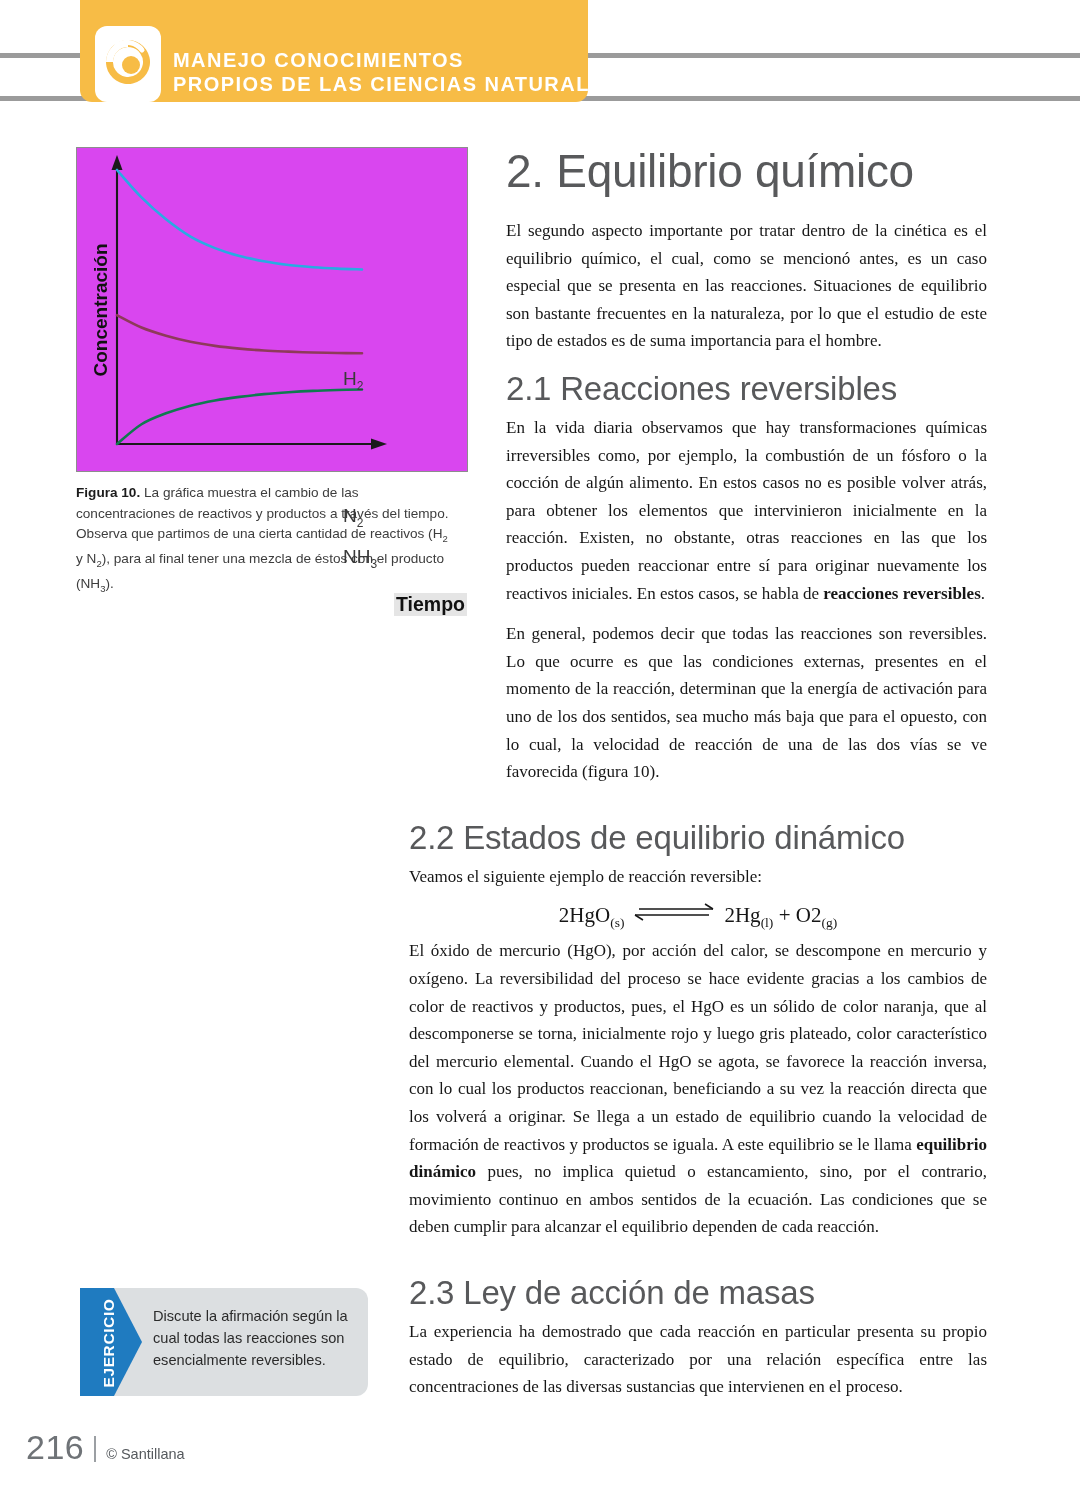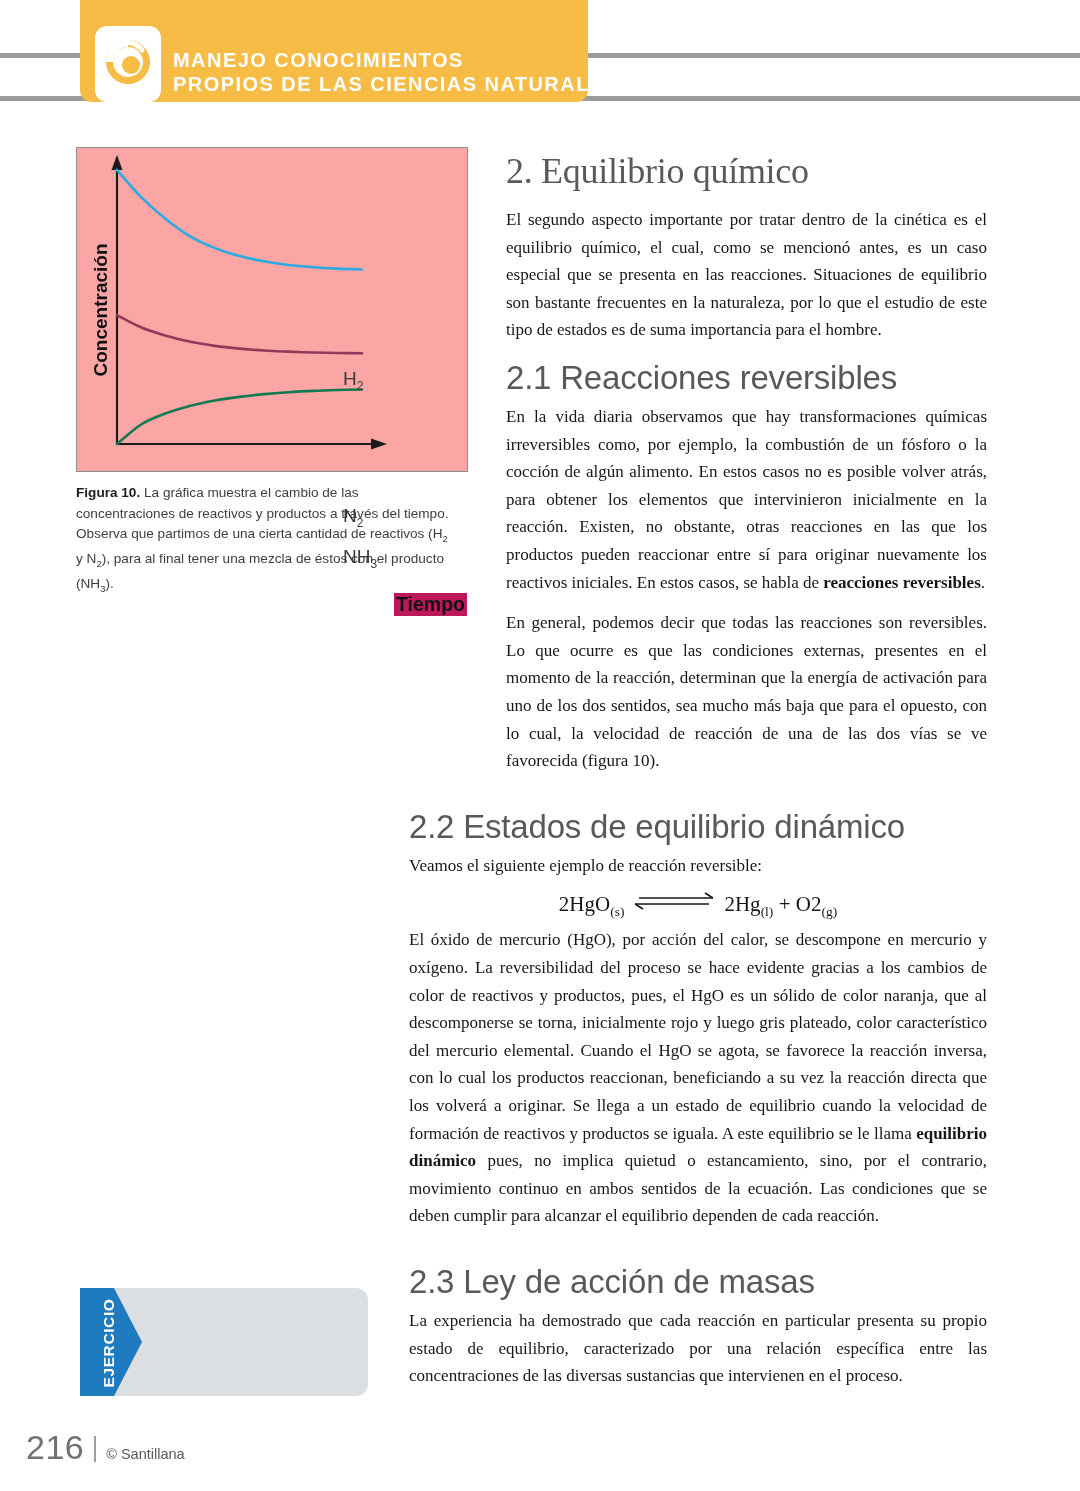--- a/index.html
+++ b/index.html
@@ -64,21 +64,21 @@
   }
 
   
   #figure-block { position: absolute; left: 76px; top: 147px; width: 392px; }
 
   #figure-frame {
     position: relative;
     width: 392px;
     height: 325px;
     border: 1px solid #8d8d8d;
-    background: #fca5a5;
+    background: #d946ef;
   }
 
   #chart-svg { position: absolute; left: 0; top: 0; }
 
   .curve-label {
     position: absolute;
     font-family: "Liberation Sans", sans-serif;
     font-size: 19px;
     color: #3a3a3a;
   }
@@ -101,21 +101,21 @@
   }
 
   #axis-label-x {
     position: absolute;
     left: 318px;
     top: 446px;
     font-family: "Liberation Sans", sans-serif;
     font-size: 19.5px;
     font-weight: bold;
     color: #111111;
-    background: #be185d;
+    background: #e5e5e5;
     padding: 0 2px;
   }
 
   #figure-caption {
     margin-top: 11px;
     width: 382px;
     font-family: "Liberation Sans", sans-serif;
     font-size: 13.6px;
     line-height: 20.5px;
     color: #3d3d3d;
@@ -208,28 +208,28 @@
 
   
   #content-column {
     position: absolute;
     left: 409px;
     top: 144px;
     width: 578px;
   }
 
   h1.section-title {
-    font-family: Liberation Serif, serif;
+    font-family: Liberation Sans, sans-serif;
     font-weight: normal;
-    font-size: 36px;
+    font-size: 46px;
     line-height: 54px;
     color: #58595b;
     letter-spacing: -0.3px;
     margin-left: 97px;
-    margin-bottom: 8px;
+    margin-bottom: 19px;
   }
 
   h2.subsection-title {
     font-family: "Liberation Sans", sans-serif;
     font-weight: normal;
     font-size: 33px;
     line-height: 42px;
     color: #58595b;
     letter-spacing: -0.2px;
     margin-bottom: 4px;
@@ -353,19 +353,20 @@
   <h2 class="subsection-title">2.3 Ley de acción de masas</h2>
 
   <p class="body-text">La experiencia ha demostrado que cada reacción en particular presenta su propio estado de equilibrio, caracterizado por una relación específica entre las concentraciones de las diversas sustancias que intervienen en el proceso.</p>
 </div>
 
 <div id="exercise-block">
   <div id="exercise-panel"></div>
   <div id="exercise-tab">
     <div id="exercise-tab-label">EJERCICIO</div>
   </div>
+  <div id="exercise-text">Discute la afirmación según la cual todas las reacciones son esencialmente reversibles.</div>
 </div>
 
 <div id="footer">
   <span id="footer-page">216</span>
   <span id="footer-divider"></span>
   <span id="footer-credit">© Santillana</span>
 </div>
 
 </body></html>

